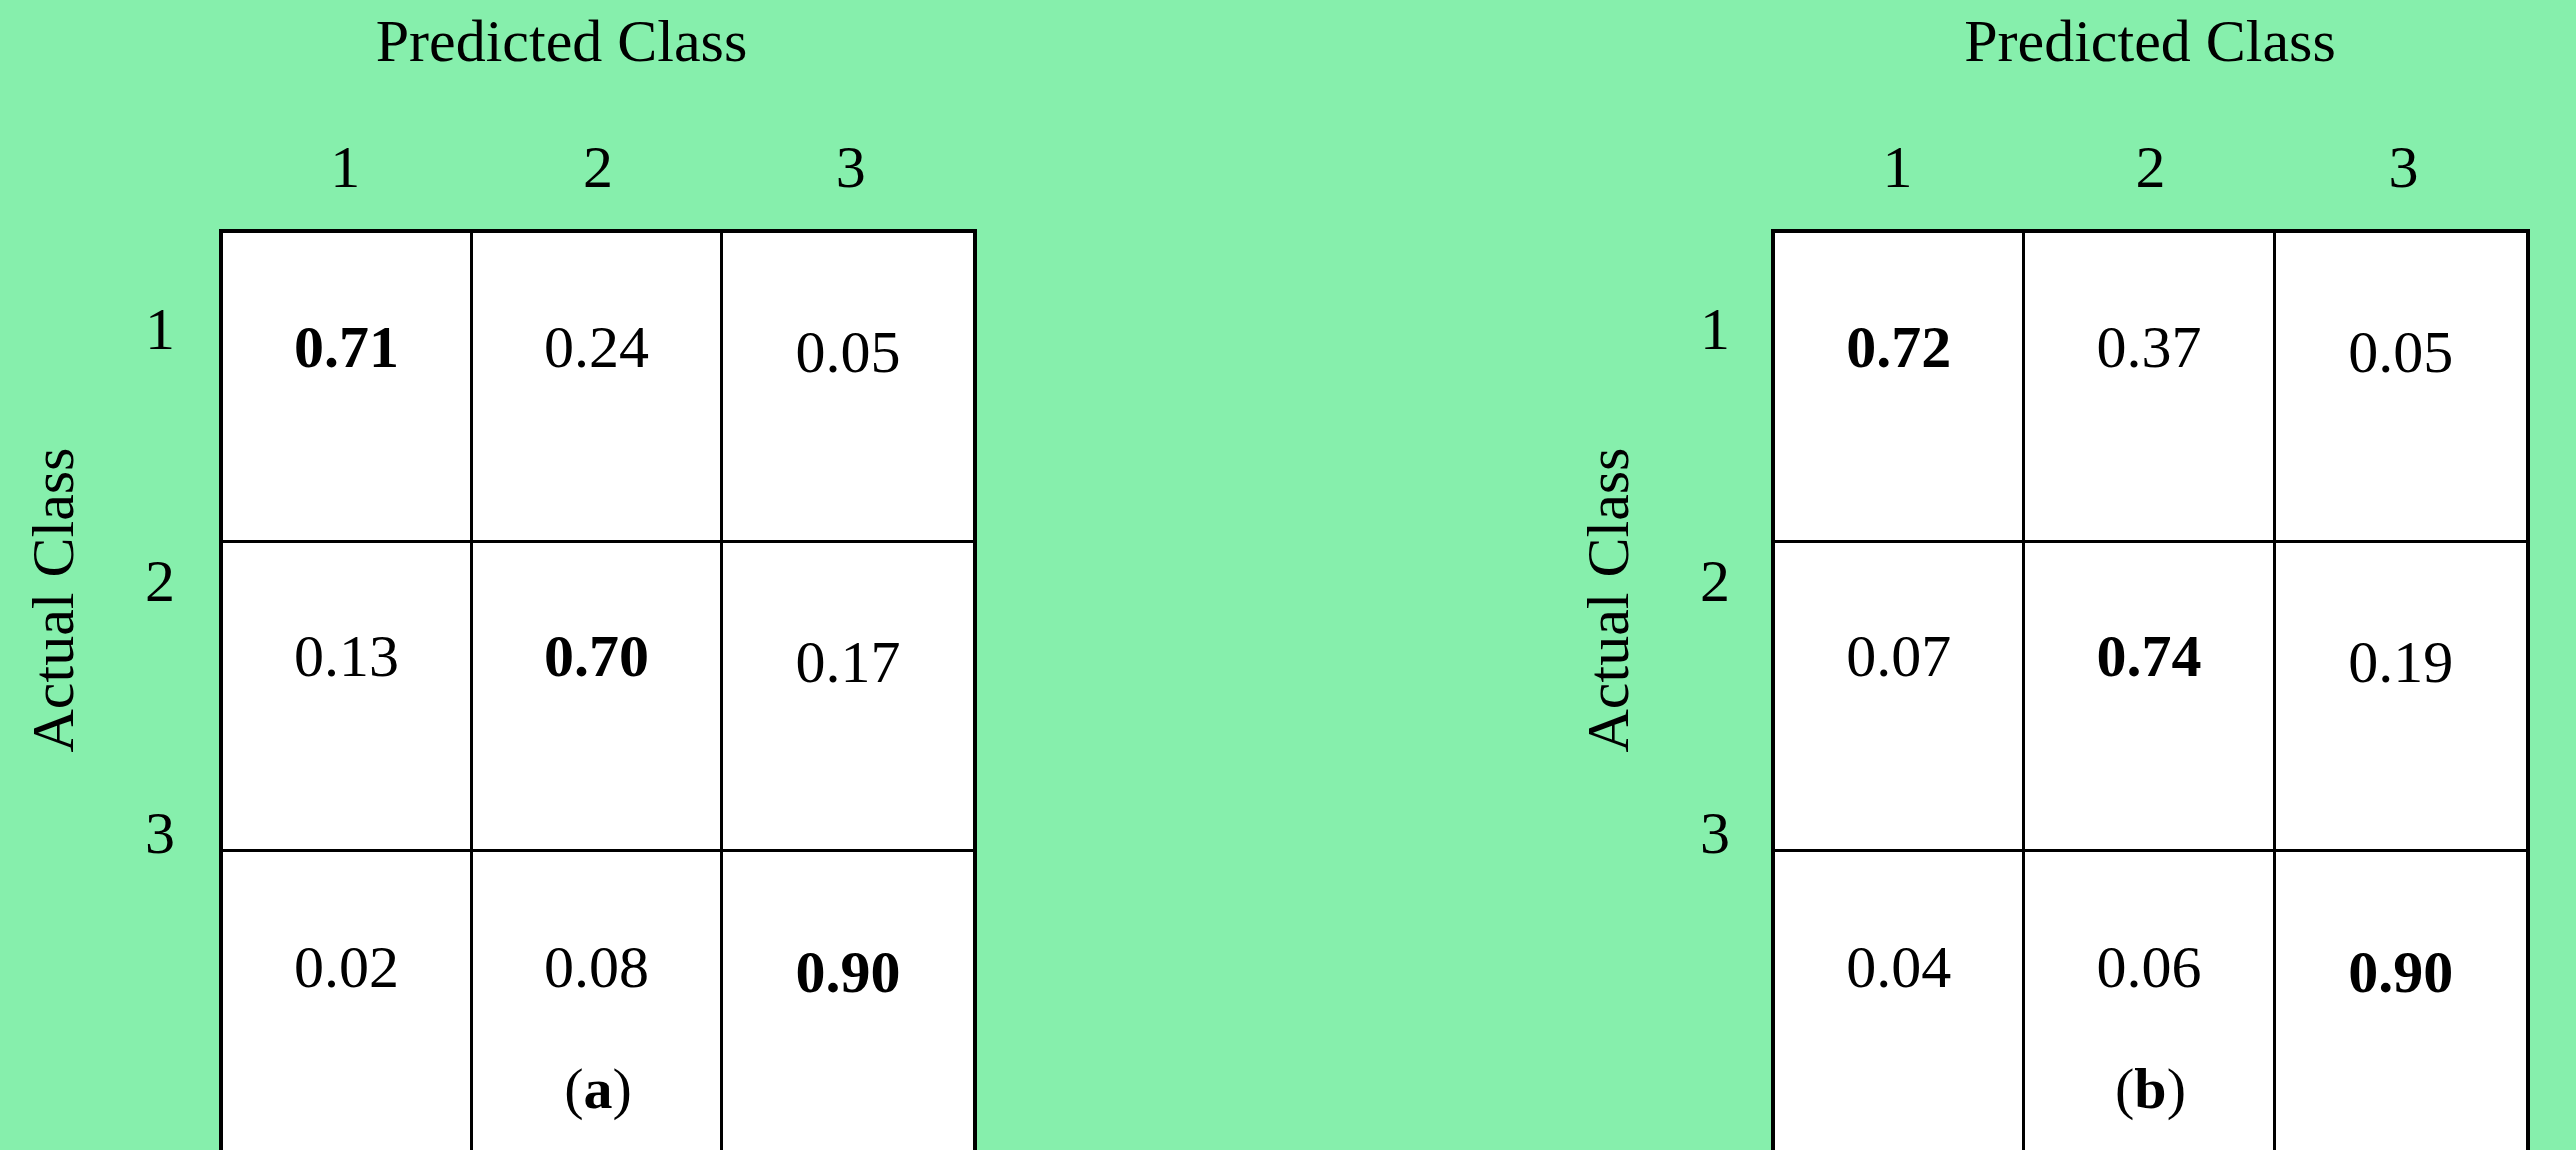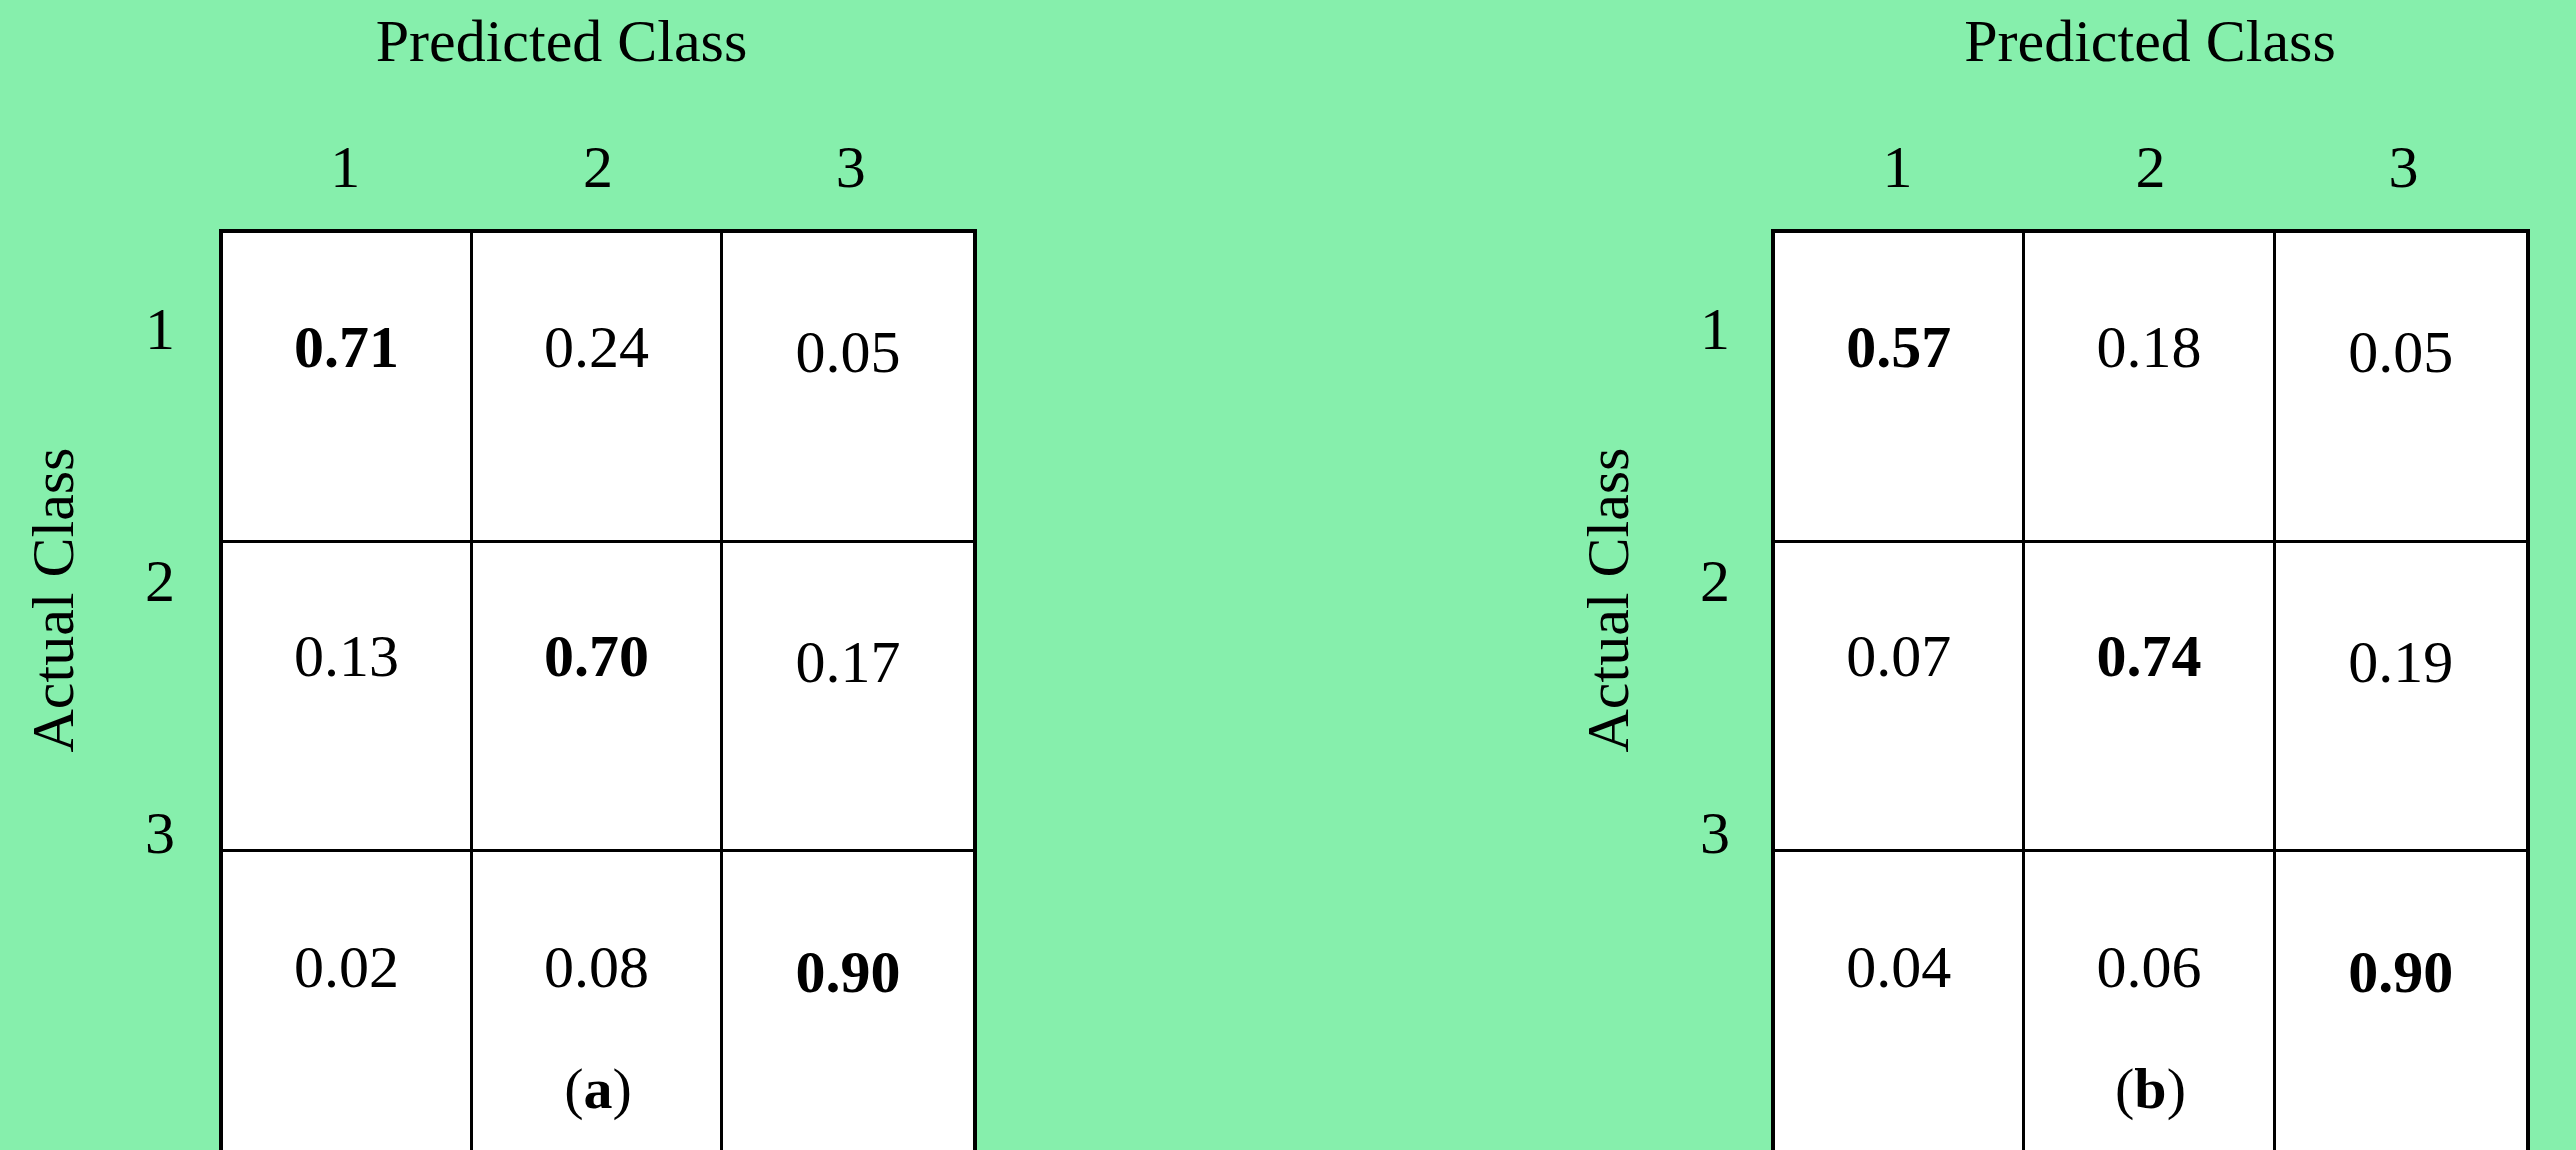--- a/index.html
+++ b/index.html
@@ -231,24 +231,24 @@
       <div class="row-header-cell">
           <span>2</span>
         </div>
       <div class="row-header-cell">
           <span>3</span>
         </div>
     </div>
 
     <div class="matrix-grid">
       <div class="matrix-cell diagonal">
-          <span class="cell-value">0.57</span>
-        </div>
-      <div class="matrix-cell">
-          <span class="cell-value">0.18</span>
+          <span class="cell-value">0.72</span>
+        </div>
+      <div class="matrix-cell">
+          <span class="cell-value">0.37</span>
         </div>
       <div class="matrix-cell">
           <span class="cell-value">0.05</span>
         </div>
 
       <div class="matrix-cell">
           <span class="cell-value">0.07</span>
         </div>
       <div class="matrix-cell diagonal">
           <span class="cell-value">0.74</span>

